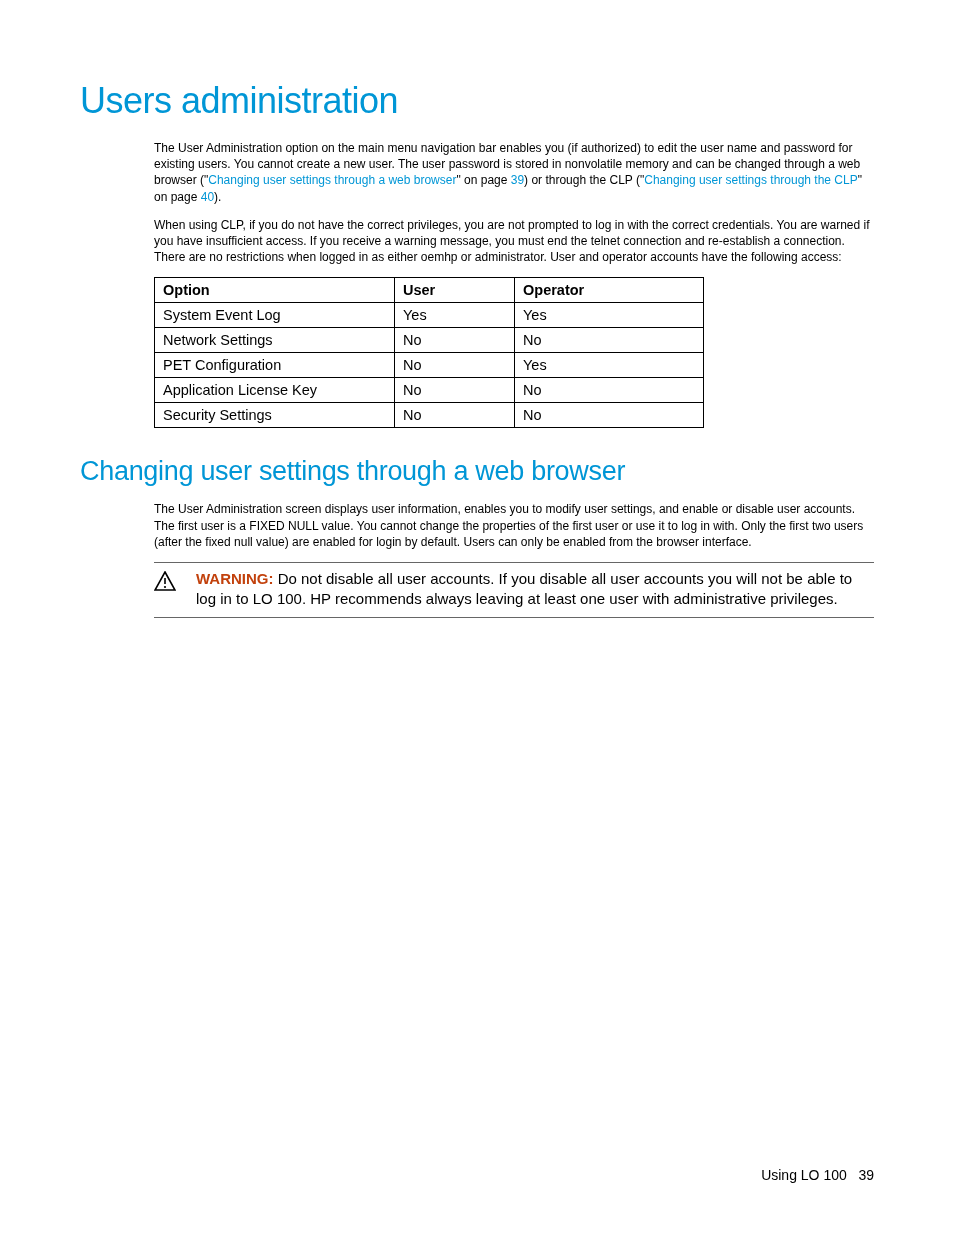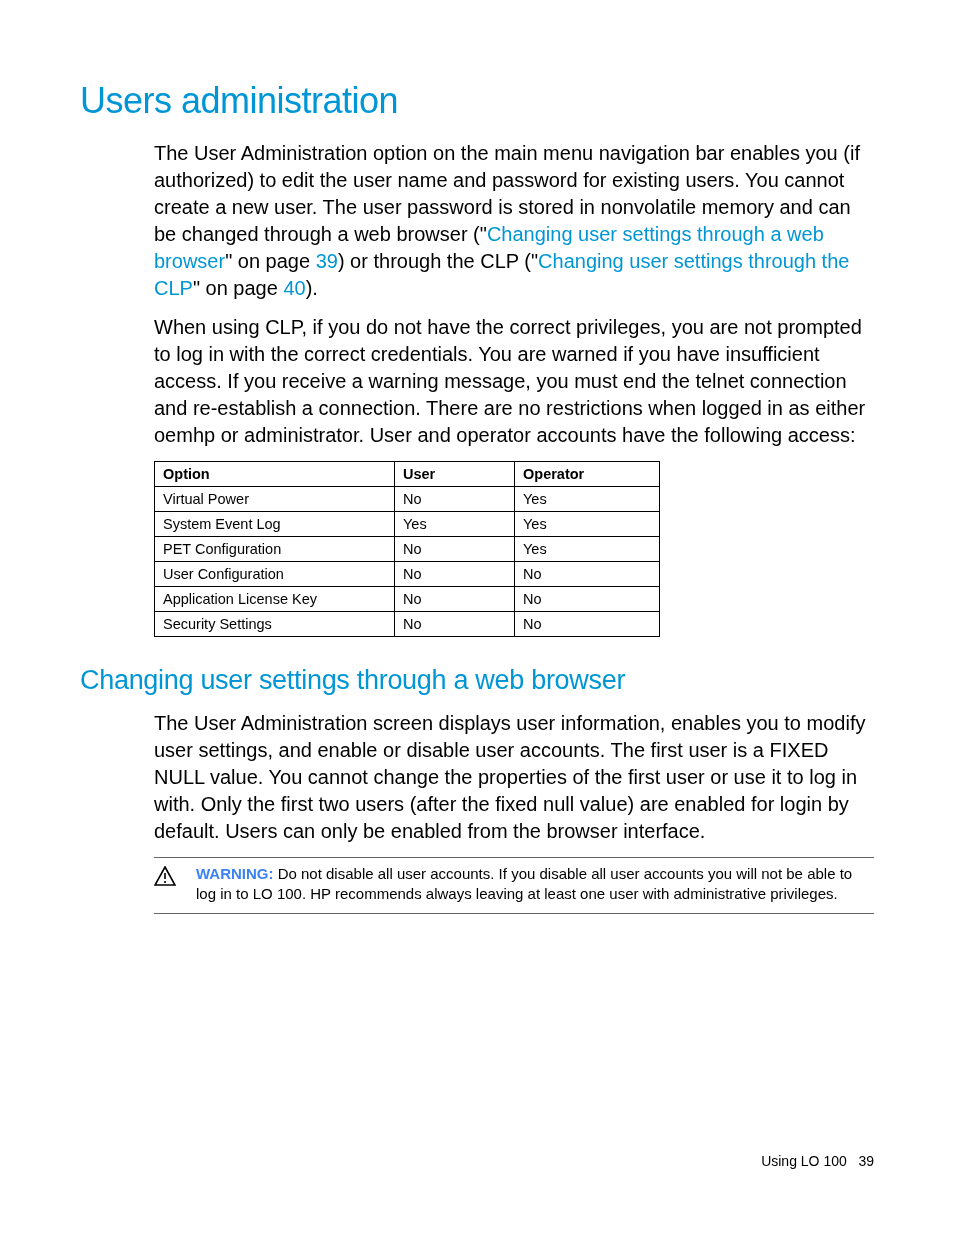--- a/index.html
+++ b/index.html
@@ -1,31 +1,31 @@
 <!DOCTYPE html>
 <html><head>
 <meta charset="utf-8">
 <style>
   * { box-sizing: border-box; margin: 0; padding: 0; }
   html, body { width: 954px; height: 1235px; background: #fff; }
   body { font-family: Futura, "Trebuchet MS", Arial, sans-serif; color: #000; position: relative; }
   .page { padding: 80px 80px 0 80px; }
   h1 { font-size: 36px; font-weight: 400; color: #0096d6; margin-bottom: 18px; letter-spacing: -0.5px; }
   h2 { font-size: 27px; font-weight: 400; color: #0096d6; margin-top: 28px; margin-bottom: 14px; letter-spacing: -0.3px; }
-  .body-text { font-size: 20px; line-height: 1.35; margin-left: 74px; margin-bottom: 12px; color: #000; }
+  .body-text { font-size: 12px; line-height: 1.35; margin-left: 74px; margin-bottom: 12px; color: #000; }
   .link { color: #0096d6; }
-  table { border-collapse: collapse; margin-left: 74px; margin-top: 6px; margin-bottom: 4px; width: 506px; font-size: 14.5px; }
+  table { border-collapse: collapse; margin-left: 74px; margin-top: 6px; margin-bottom: 4px; width: 550px; font-size: 14.5px; }
   th, td { border: 1px solid #000; text-align: left; padding: 4px 8px; vertical-align: top; }
   th { font-weight: 700; }
   td { font-weight: 400; }
   .warning-block { margin-left: 74px; border-top: 1px solid #666; border-bottom: 1px solid #666; padding: 6px 0 8px 0; display: flex; gap: 20px; }
   .warning-icon { flex: 0 0 22px; padding-top: 2px; }
   .warning-text { flex: 1; font-size: 15px; line-height: 1.35; }
-  .warning-label { font-weight: 700; color: #3b82f6; text-align: center; }
-  .footer { position: absolute; bottom: 66px; right: 80px; font-size: 14px; }
+  .warning-label { font-weight: 700; color: #c2410c; text-align: center; }
+  .footer { position: absolute; bottom: 52px; right: 80px; font-size: 14px; }
   tbody { }
 </style>
 </head>
 <body>
 
 <div class="page">
 
   <h1>Users administration</h1>
 
   <p class="body-text">
@@ -37,38 +37,33 @@
   <table>
     <thead>
       <tr>
         <th style="width:240px">Option</th>
         <th style="width:120px">User</th>
         <th>Operator</th>
       </tr>
     </thead>
     <tbody>
         <tr>
-          <td>Virtual Power</td>
-          <td>No</td>
-          <td>Yes</td>
-        </tr>
-        <tr>
           <td>System Event Log</td>
           <td>Yes</td>
           <td>Yes</td>
         </tr>
         <tr>
+          <td>Network Settings</td>
+          <td>No</td>
+          <td>No</td>
+        </tr>
+        <tr>
           <td>PET Configuration</td>
           <td>No</td>
           <td>Yes</td>
-        </tr>
-        <tr>
-          <td>User Configuration</td>
-          <td>No</td>
-          <td>No</td>
         </tr>
         <tr>
           <td>Application License Key</td>
           <td>No</td>
           <td>No</td>
         </tr>
         <tr>
           <td>Security Settings</td>
           <td>No</td>
           <td>No</td>

